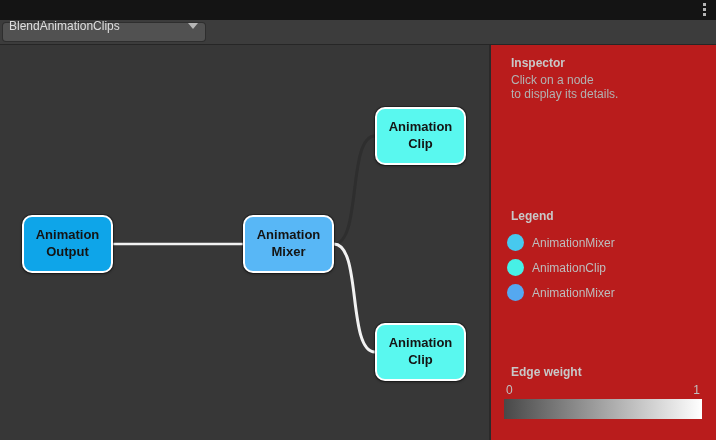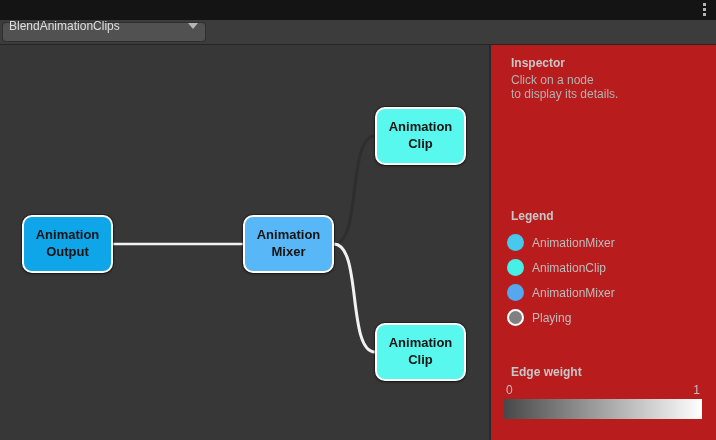--- a/index.html
+++ b/index.html
@@ -118,24 +118,20 @@
           <span class="lab">AnimationMixer</span>
         </div>
         <div class="legend-item">
           <span class="dot" style="background: rgb(71, 240, 230);"></span>
           <span class="lab">AnimationClip</span>
         </div>
         <div class="legend-item">
           <span class="dot" style="background: rgb(85, 168, 240);"></span>
           <span class="lab">AnimationMixer</span>
         </div>
-        <div class="legend-item">
-          <span class="dot ring" style="background: rgb(128, 128, 128);"></span>
-          <span class="lab">Playing</span>
-        </div>
       </div>
 
       <div class="edge-weight">
         <span class="h">Edge weight</span>
         <div class="ew-scale">
           <span>0</span>
           <span>1</span>
         </div>
         <div class="ew-bar"></div>
       </div>

